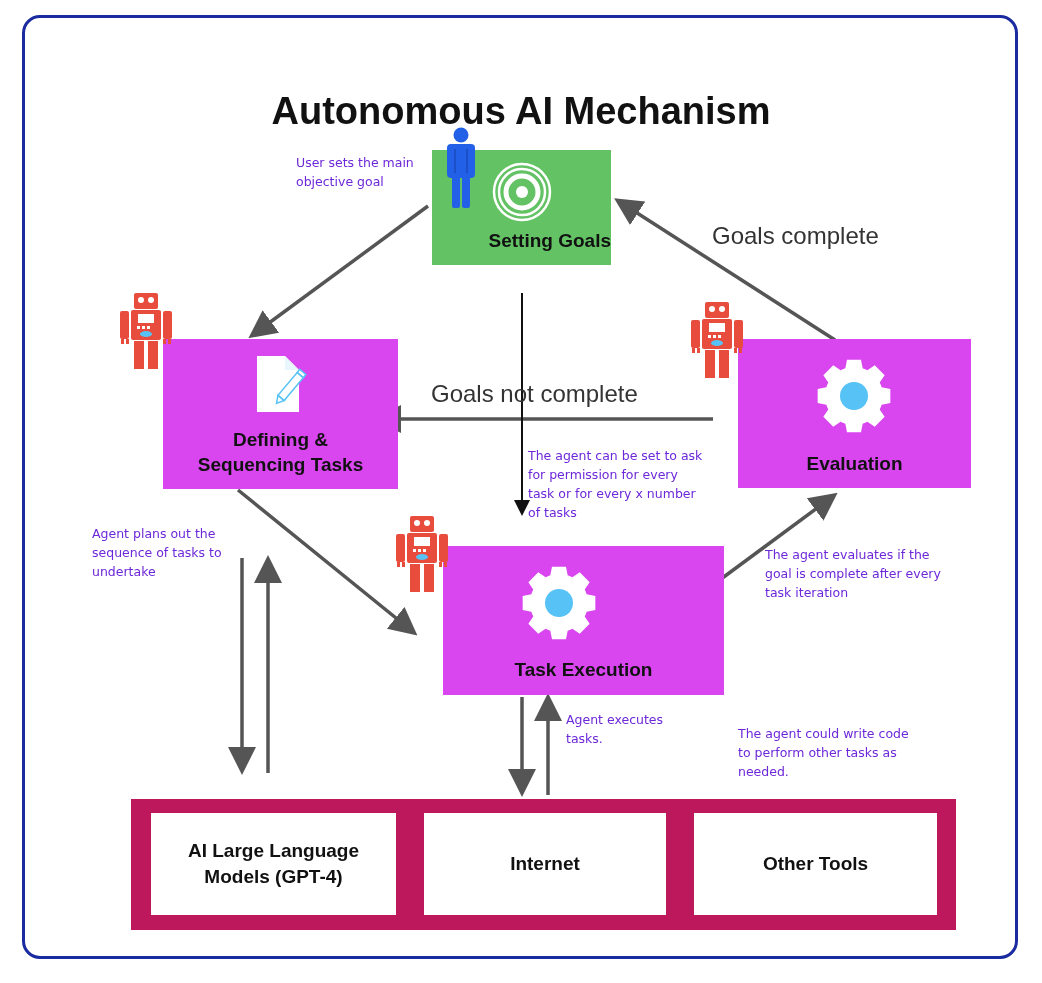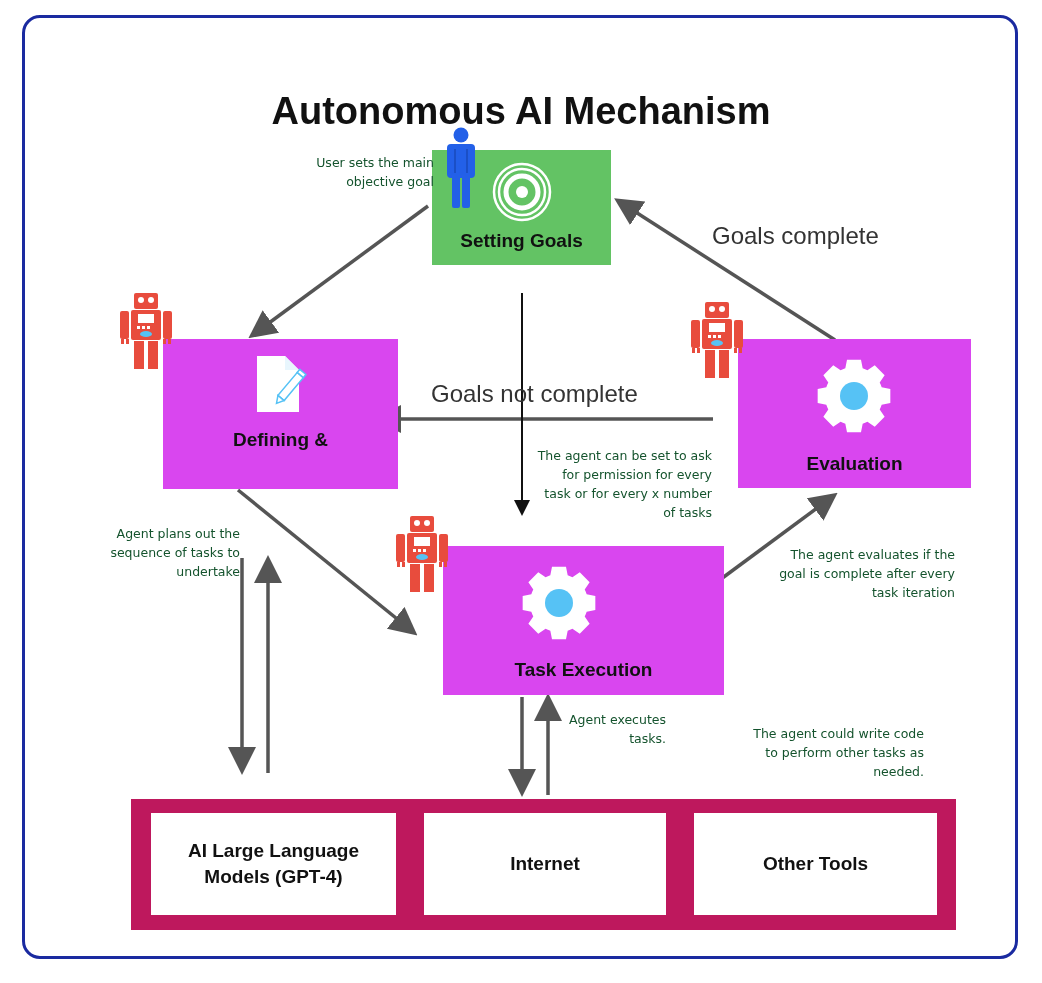--- a/index.html
+++ b/index.html
@@ -4,21 +4,21 @@
 <style>
   html, body { margin: 0; padding: 0; background: #ffffff; }
   body { width: 1042px; height: 983px; position: relative; overflow: hidden; font-family: "Liberation Sans", sans-serif; }
   .frame { position: absolute; left: 22px; top: 15px; width: 996px; height: 944px; border: 3px solid #1a2aa0; border-radius: 18px; box-sizing: border-box; background: #fff; }
   .title { position: absolute; left: 0; width: 1042px; top: 48px; text-align: center; font-size: 38px; font-weight: bold; color: #111; letter-spacing: 0px; margin-top: 42px; }
   .box { position: absolute; box-sizing: border-box; }
   .box-label { position: absolute; left: 0; right: 0; text-align: center; font-weight: bold; color: #111; font-size: 19px; line-height: 24px; }
   .green { background: #63c364; }
   .blue { background: #d946ef; margin-left: 25px; }
   svg.overlay { position: absolute; left: 0; top: 0; }
-  .note { position: absolute; text-align: right; font-family: "DejaVu Sans", sans-serif; font-size: 12.5px; line-height: 19px; color: #14532d; }
+  .note { position: absolute; text-align: left; font-family: "DejaVu Sans", sans-serif; font-size: 12.5px; line-height: 19px; color: #6d28d9; }
   .edge-label { position: absolute; font-size: 24px; color: #333; white-space: nowrap; }
   .tools-bar { position: absolute; left: 131px; top: 799px; width: 825px; height: 131px; background: #be185d; }
   .tool { position: absolute; top: 14px; height: 102px; background: #fff; display: flex; align-items: center; justify-content: center; text-align: center; font-weight: bold; font-size: 19px; line-height: 26px; color: #111; }
   .icon-abs { position: absolute; }
 </style>
 </head>
 <body>
 
 <div class="frame"></div>
 
@@ -53,21 +53,21 @@
   <line x1="548" y1="795" x2="548" y2="700" stroke="#555" stroke-width="3.5" marker-end="url(#ah)"></line>
 </svg>
 
 <div class="box green" style="left:432px; top:150px; width:179px; height:115px;">
   <svg class="icon-abs" style="left:60px; top:12px;" width="60" height="60" viewBox="0 0 60 60">
     <circle cx="30" cy="30" r="28" fill="none" stroke="#fff" stroke-width="2.5"></circle>
     <circle cx="30" cy="30" r="23" fill="none" stroke="#fff" stroke-width="2.5"></circle>
     <circle cx="30" cy="30" r="16" fill="none" stroke="#fff" stroke-width="5"></circle>
     <circle cx="30" cy="30" r="6" fill="#fff"></circle>
   </svg>
-  <div class="box-label" style="top:79px;">Setting Goals</div>
+  <div class="box-label" style="top:79px;text-align:right;">Setting Goals</div>
 </div>
 
 <svg class="icon-abs" style="left:443px; top:127px;" width="36" height="82" viewBox="0 0 36 82">
   <circle cx="18" cy="8" r="7.5" fill="#2360e8"></circle>
   <rect x="4" y="17" width="28" height="34" rx="4" fill="#2360e8"></rect>
   <rect x="9" y="45" width="8" height="36" rx="2" fill="#2360e8"></rect>
   <rect x="19" y="45" width="8" height="36" rx="2" fill="#2360e8"></rect>
   <rect x="11" y="22" width="2" height="24" fill="#1b4fc6"></rect>
   <rect x="23" y="22" width="2" height="24" fill="#1b4fc6"></rect>
 </svg>
@@ -76,20 +76,21 @@
   <svg class="icon-abs" style="left:92px; top:15px;" width="56" height="60" viewBox="0 0 56 60">
     <path d="M2,2 H30 L44,16 V58 H2 Z" fill="#fff"></path>
     <path d="M30,2 V16 H44" fill="#e8f6fd"></path>
     <g transform="translate(26,44) rotate(-50)">
       <rect x="0" y="-4" width="30" height="8" fill="#fff" stroke="#56c2f5" stroke-width="1.5"></rect>
       <path d="M0,-4 L-7,0 L0,4 Z" fill="#fff" stroke="#56c2f5" stroke-width="1.5"></path>
       <rect x="30" y="-4" width="4" height="8" fill="#fff" stroke="#56c2f5" stroke-width="1.5"></rect>
     </g>
   </svg>
   <div class="box-label" style="top:89px;">Defining &amp;</div>
+  <div class="box-label" style="top:114px;">Sequencing Tasks</div>
 </div>
 
 <div class="box blue" style="left:713px; top:339px; width:233px; height:149px;">
   <svg class="icon-abs gear" style="left:77px; top:18px;" width="78" height="78" viewBox="0 0 78 78">
       <path d="M66.67,30.32 L75.33,32.01 L75.33,45.99 L66.67,47.68 A29,29 0 0 1 64.70,52.43 L64.70,52.43 L69.63,59.75 L59.75,69.63 L52.43,64.70 A29,29 0 0 1 47.68,66.67 L47.68,66.67 L45.99,75.33 L32.01,75.33 L30.32,66.67 A29,29 0 0 1 25.57,64.70 L25.57,64.70 L18.25,69.63 L8.37,59.75 L13.30,52.43 A29,29 0 0 1 11.33,47.68 L11.33,47.68 L2.67,45.99 L2.67,32.01 L11.33,30.32 A29,29 0 0 1 13.30,25.57 L13.30,25.57 L8.37,18.25 L18.25,8.37 L25.57,13.30 A29,29 0 0 1 30.32,11.33 L30.32,11.33 L32.01,2.67 L45.99,2.67 L47.68,11.33 A29,29 0 0 1 52.43,13.30 L52.43,13.30 L59.75,8.37 L69.63,18.25 L64.70,25.57 A29,29 0 0 1 66.67,30.32 Z" fill="#fff"></path>
       <circle cx="39" cy="39" r="14" fill="#56c2f5"></circle>
     </svg>
   <div class="box-label" style="top:113px;">Evaluation</div>
 </div>
 

